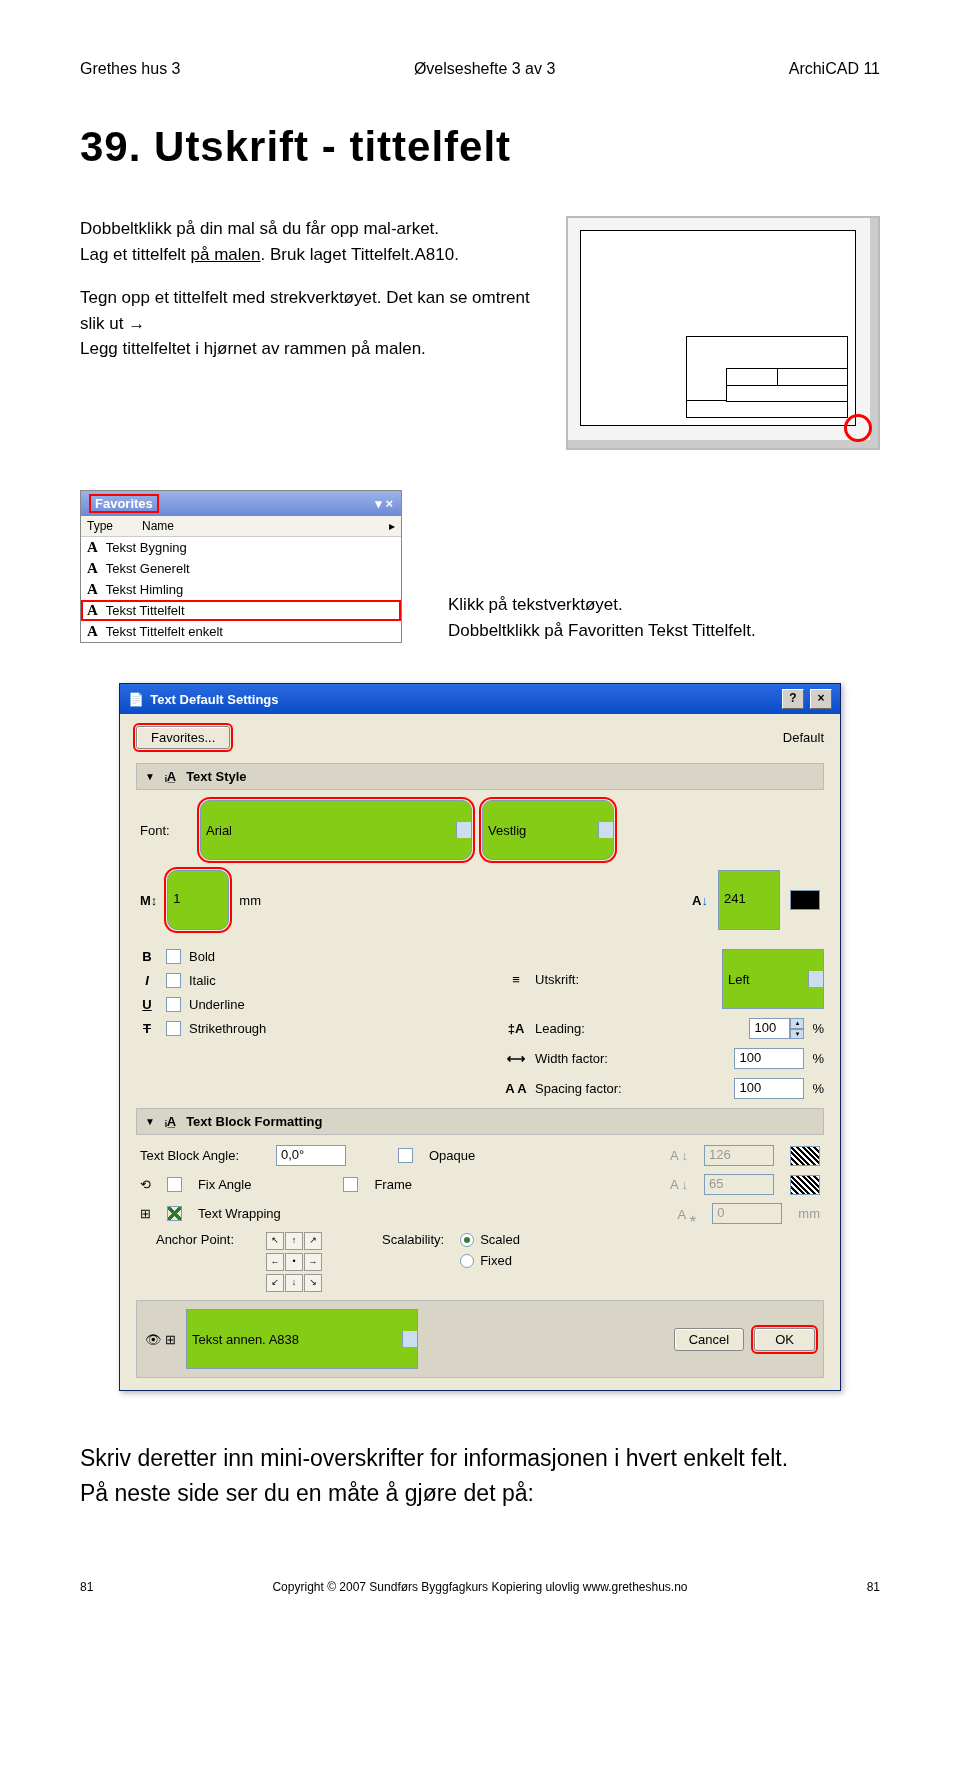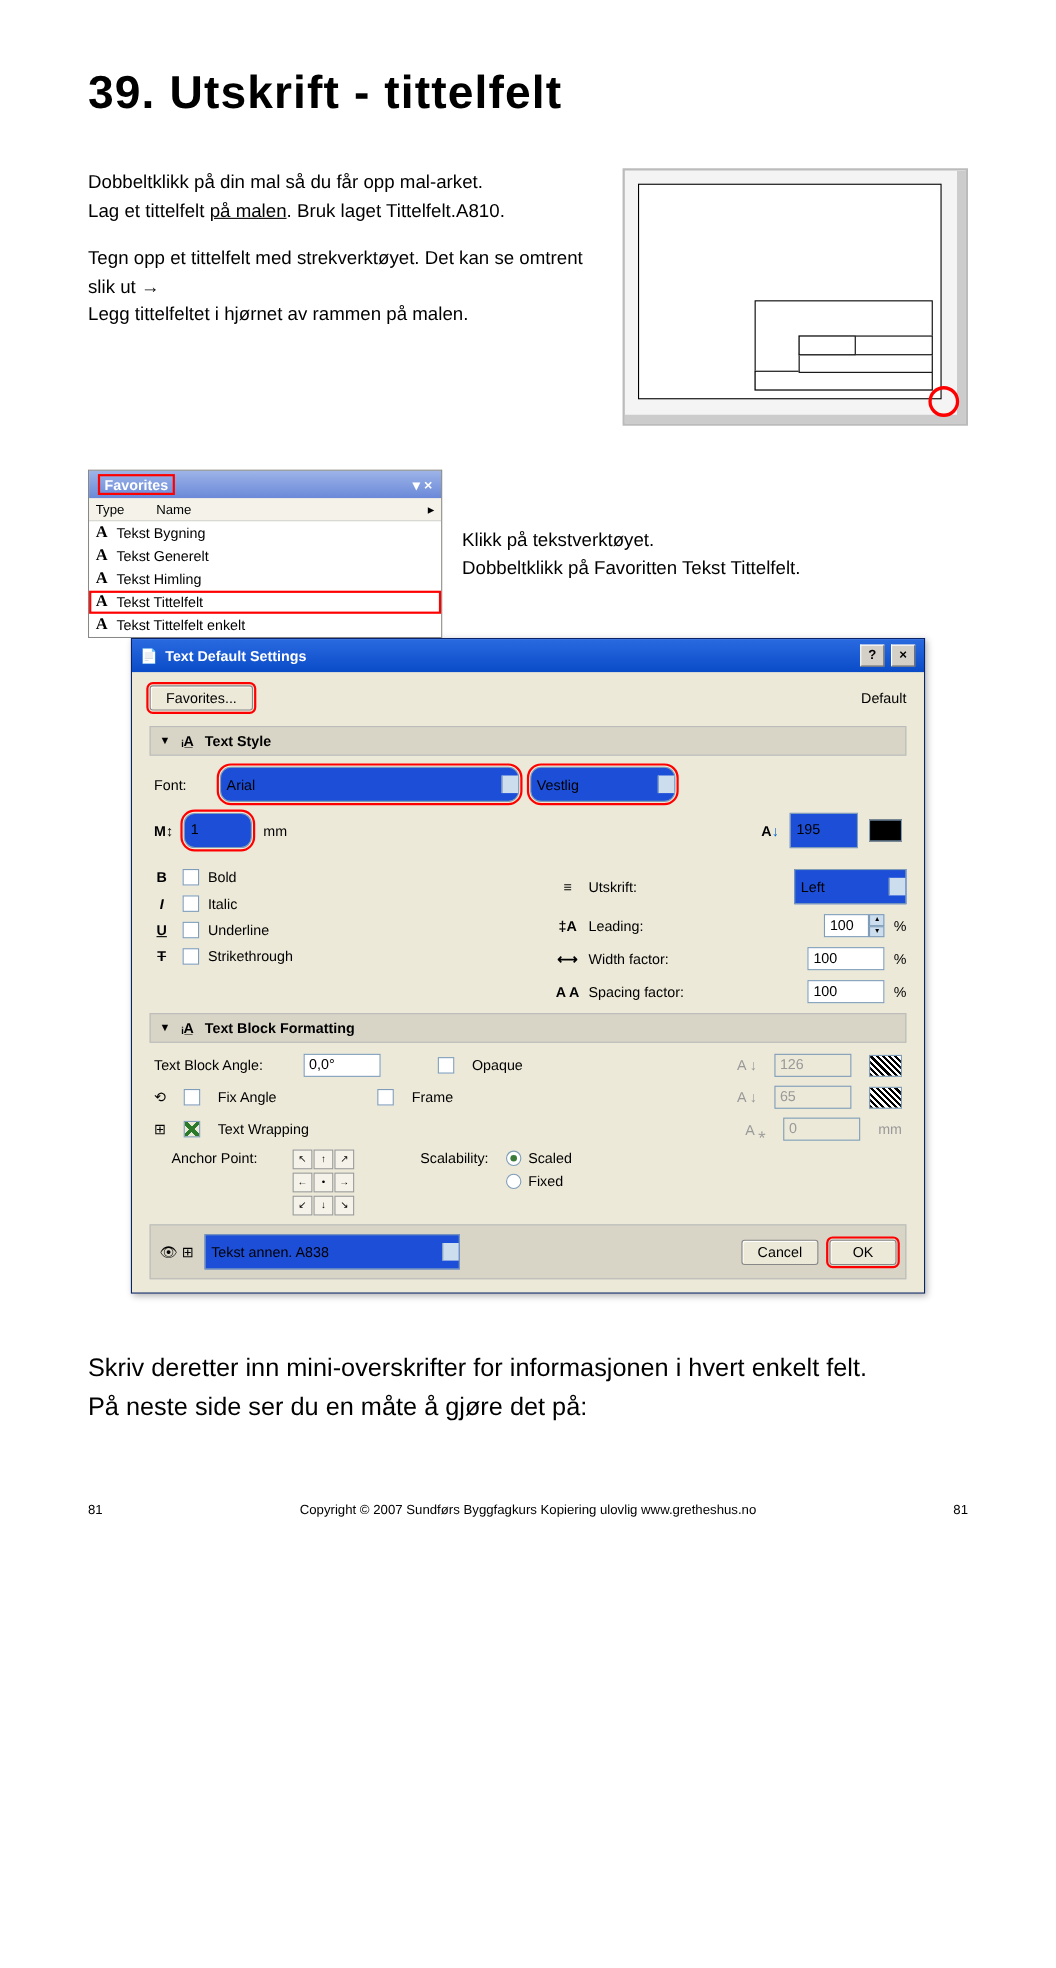--- a/index.html
+++ b/index.html
@@ -8,21 +8,21 @@
 h1{font-family:Arial,sans-serif;font-size:42px;letter-spacing:1px;margin:0 0 45px}
 .intro-row{display:flex;gap:14px;margin-bottom:40px}
 .intro-text{flex:1;font-size:17px;line-height:1.5}
 .intro-text p{margin:0 0 18px}
 .u{text-decoration:underline}
 .i{}
 .layout-thumb{width:310px;height:230px;background:#f4f4f4;border:2px solid #bbb;position:relative;box-shadow:inset -8px -8px 0 #ccc}
 .layout-thumb .sheet{position:absolute;inset:12px 22px 22px 12px;background:#fff;border:1px solid #000}
 .layout-thumb .tbox{position:absolute;background:#fff;border:1px solid #000}
 .layout-thumb .circ{position:absolute;width:22px;height:22px;border:3px solid red;border-radius:50%;right:6px;bottom:6px}
-.fav-row{display:flex;gap:18px;align-items:center;}
+.fav-row{display:flex;gap:46px;align-items:flex-end;margin-bottom:40px}
 .fav-panel{width:320px;background:#ece9d8;border:1px solid #888;font-size:13px;font-family:Tahoma,Arial}
 .fav-title{background:#7a96df;background:linear-gradient(#9db4e8,#6a88d8);color:#fff;padding:3px 8px;display:flex;justify-content:space-between;align-items:center;font-weight:bold}
 .fav-title .box{border:2px solid red;padding:0 4px;margin-right:auto}
 .fav-head{display:flex;background:#f5f3e9;border-bottom:1px solid #ccc;padding:3px 6px;font-size:12px}
 .fav-head span:first-child{width:55px}
 .fav-list{background:#fff}
 .fav-item{display:flex;align-items:center;padding:2px 6px;gap:8px}
 .fav-item.sel{outline:2px solid red;outline-offset:-2px}
 .fav-item .ico{font-weight:bold;font-family:serif;font-size:15px}
 .fav-text{font-size:17px;line-height:1.5}
@@ -31,21 +31,21 @@
 .dlg-title .sp{flex:1}
 .dlg-title .wbtn{width:20px;height:18px;background:#d4d0c8;border:1px solid #fff;border-right-color:#666;border-bottom-color:#666;color:#000;text-align:center;line-height:16px;font-weight:bold;font-size:12px}
 .dlg-body{padding:12px 16px}
 .toprow{display:flex;justify-content:space-between;align-items:center;margin-bottom:14px}
 .btn{background:#ece9d8;border:1px solid #888;padding:3px 14px;border-radius:3px;box-shadow:1px 1px 0 #fff inset;cursor:pointer}
 .btn.red{outline:2px solid red;outline-offset:1px}
 .section-hdr{background:#d8d5c6;border:1px solid #bbb;padding:5px 8px;display:flex;align-items:center;gap:10px;margin-bottom:10px;font-weight:bold}
 .section-hdr .tri{font-size:10px}
 .row{display:flex;align-items:center;gap:10px;margin:10px 4px}
 .row .lbl{min-width:50px}
-.inp{background:#1d4ed8;border:1px solid #7f9db9;padding:6px 5px;height:18px}
+.inp{background:#84cc16;border:1px solid #7f9db9;padding:20px 5px;height:18px}
 .inp.dd{display:flex;align-items:center;justify-content:space-between}
 .inp.dd::after{content:"";width:14px;height:16px;background:#cde;border-left:1px solid #7f9db9;margin:-2px -5px -2px 5px}
 .red-o{outline:2px solid red;outline-offset:1px;border-radius:10px}
 .styles{display:flex;gap:50px}
 .col{flex:1}
 .srow{display:flex;align-items:center;gap:8px;margin:9px 0}
 .srow .ico{width:22px;text-align:center;font-weight:bold}
 .cb{width:13px;height:13px;border:1px solid #7f9db9;background:#fff}
 .mini-inp{width:60px;background:#fff;border:1px solid #7f9db9;padding:1px 4px;height:17px;text-align:left}
 .mini-inp.dis{background:#ece9d8;color:#999}
@@ -62,20 +62,25 @@
 .radio.on::after{content:"";width:6px;height:6px;background:#3a7a3a;border-radius:50%}
 .btm{background:#d8d5c6;border:1px solid #bbb;padding:8px;display:flex;align-items:center;gap:10px}
 .btm .sp{flex:1}
 .outro{font-size:23px;line-height:1.5;margin-bottom:70px}
 .ftr{display:flex;justify-content:space-between;font-size:12px}
 </style>
 </head>
 <body>
 
 <div class="page">
+<div class="hdr">
+ <span>Grethes hus 3</span>
+ <span>Øvelseshefte 3 av 3</span>
+ <span>ArchiCAD 11</span>
+</div>
 
 <h1>39. Utskrift - tittelfelt</h1>
 
 <div class="intro-row">
  <div class="intro-text">
   <p><span>Dobbeltklikk på din mal så du får opp mal-arket.</span><br>
   <span>Lag et tittelfelt </span><span class="u">på malen</span><span>. Bruk laget </span><span class="i">Tittelfelt.A810.</span></p>
   <p><span>Tegn opp et tittelfelt med strekverktøyet. Det kan se omtrent slik ut →</span><br><span>Legg tittelfeltet i hjørnet av rammen på malen.</span></p>
  </div>
  <div class="layout-thumb">
@@ -158,21 +163,21 @@
             <span>Vestlig</span>
           </span>
   </div>
 
   <div class="row">
    <span class="ico" style="font-weight:bold">M↕</span>
    <span class="inp red-o" style="width:50px"><span>1</span></span>
    <span>mm</span>
    <span style="flex:1"></span>
    <span style="font-weight:bold">A<span style="color:#06c">↓</span></span>
-   <span class="inp" style="width:50px"><span>195</span></span>
+   <span class="inp" style="width:50px"><span>241</span></span>
    <span class="swatch"></span>
   </div>
 
   <div class="styles">
    <div class="col">
     <div class="srow">
               <span class="ico"><b>B</b></span>
               <span class="cb"></span>
               <span>Bold</span>
             </div>

